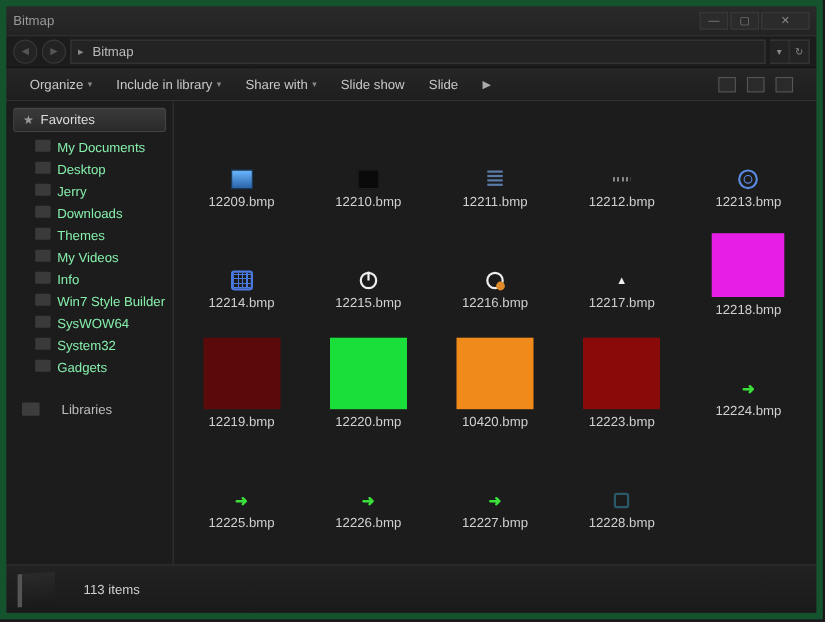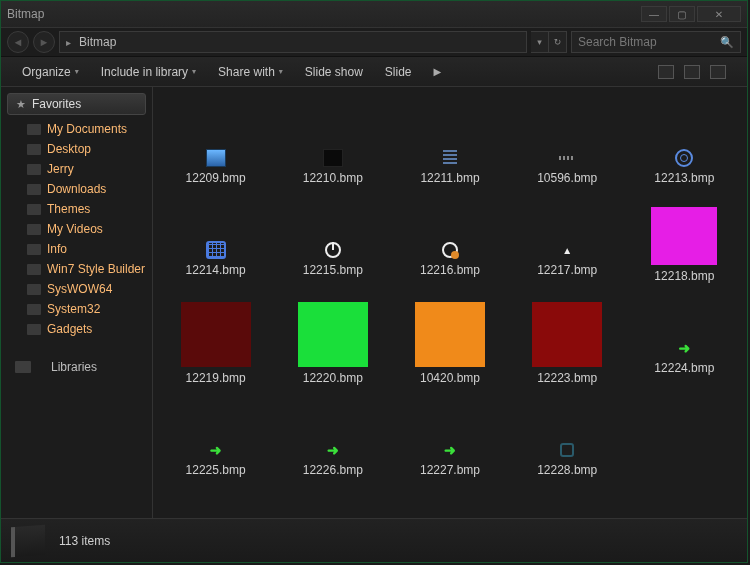--- a/index.html
+++ b/index.html
@@ -1,17 +1,17 @@
 <!DOCTYPE html>
 <html><head>
 <meta charset="utf-8">
 <style>
   * { box-sizing: border-box; margin: 0; padding: 0; font-family: "Segoe UI", Tahoma, sans-serif; }
   body { background: #1a1a1a; width: 750px; height: 565px; overflow: hidden; color: #ccc; font-size: 12px; }
-  .window { width: 748px; height: 563px; background: #1f1f1f; border: 1px solid #14532d; position: relative; display: flex; flex-direction: column; }
+  .window { width: 748px; height: 563px; background: #1f1f1f; border: 6px solid #14532d; position: relative; display: flex; flex-direction: column; }
   
   .titlebar { height: 26px; background: linear-gradient(#2a2a2a,#232323); display: flex; align-items: center; padding: 0 6px; font-size: 12px; color: #9a9a9a; }
   .titlebar .spacer { flex: 1; }
   .wbtn { width: 26px; height: 16px; background: #2b2b2b; border: 1px solid #3a3a3a; margin-left: 2px; display:flex; align-items:center; justify-content:center; font-size:10px; color:#888; }
   .wbtn.close { width: 44px; }
   
   .navbar { height: 30px; background: #1c1c1c; display: flex; align-items: center; padding: 0 6px; gap: 4px; border-top:1px solid #333; border-bottom:1px solid #111;}
   .navcircle { width: 22px; height: 22px; border: 1px solid #3a3a3a; border-radius: 50%; display:flex; align-items:center; justify-content:center; color:#555; font-size:11px; background:#232323;}
   .addressbar { flex: 1; height: 22px; background: #232323; border: 1px solid #3a3a3a; display: flex; align-items: center; padding: 0 6px; gap: 8px; color:#bbb; }
   .addressbar .arrow { color:#888; font-size:10px;}
@@ -23,21 +23,21 @@
   .toolbar { height: 30px; background: linear-gradient(#262626,#1e1e1e); border-bottom: 1px solid #333; display: flex; align-items: center; padding: 0 21px; gap: 22px; color:#c8c8c8;}
   .tbtn { display:flex; align-items:center; gap:4px; cursor:default;}
   .tdd { font-size:8px; color:#888;}
   .toolbar .right { margin-left:auto; display:flex; gap:10px; align-items:center;}
   .ticon { width:16px; height:14px; border:1px solid #555; background:#2a2a2a;}
   
   .body { flex:1; display:flex; overflow:hidden; background:#1c1c1c;}
   .sidebar { width: 152px; background:#1c1c1c; border-right:1px solid #333; padding-top:4px; overflow:hidden;}
   .favhdr { background: linear-gradient(#3a3a3a,#2a2a2a); border:1px solid #444; border-radius:3px; margin:2px 6px 4px 6px; padding:3px 8px; color:#ddd; display:flex; align-items:center; gap:6px;}
   .favhdr .star { color:#999; font-size:11px;}
-  .navitem { padding: 3px 6px 3px 26px; color:#fdba74; white-space:nowrap; overflow:hidden; display:flex; align-items:center; gap:6px;}
+  .navitem { padding: 3px 6px 3px 26px; color:#86efac; white-space:nowrap; overflow:hidden; display:flex; align-items:flex-start; gap:6px;}
   .navitem .fico { width:14px; height:11px; background:#3a3a3a; border-radius:1px; flex:none;}
   .libhdr { padding: 3px 6px 3px 14px; color:#bdbdbd; margin-top:18px; display:flex; align-items:center; gap:20px;}
   .libhdr .fico { width:16px; height:12px; background:#3d3d3d; border-radius:1px;}
   
   .content { flex:1; overflow:auto; padding: 6px 4px 0 4px;}
   .grid { display:grid; grid-template-columns: repeat(5, 1fr); }
   .cell { display:flex; flex-direction:column; align-items:center; justify-content:flex-end; height: 92px; gap:4px;}
   .cell.row-color .thumb { width:70px; height:65px;}
   .cell.row-color { height: 102px;}
   .cell.row-big .thumb { width:64px; height:55px;}
@@ -54,21 +54,21 @@
   .t-gear::after{content:"";position:absolute;inset:3px;border:1px solid #5a8adf;border-radius:50%;}
   .t-kb { width:26px;height:18px;border:2px solid #4a7adf;border-radius:3px;background:repeating-linear-gradient(0deg,#4a7adf 0 1px,transparent 1px 4px),repeating-linear-gradient(90deg,#4a7adf 0 1px,transparent 1px 4px);}
   .t-power { width:16px;height:16px;border:2px solid #eee;border-radius:50%;position:relative;}
   .t-power::after{content:"";position:absolute;left:50%;top:-2px;width:2px;height:8px;background:#eee;transform:translateX(-50%);}
   .t-clock { width:16px;height:16px;border:2px solid #eee;border-radius:50%;position:relative;}
   .t-clock::before{content:"";position:absolute;right:-3px;bottom:-3px;width:8px;height:8px;background:#e08a2a;border-radius:50%;}
   .t-caret { color:#eee; font-size:10px;}
   .t-arrow { color:#3adf3a; font-size:14px; font-weight:bold;}
   .t-box { width:14px;height:14px;border:2px solid #2a5a6a;border-radius:3px;}
   
-  .statusbar { height: 44px; background: linear-gradient(#222,#1a1a1a); border-top:1px solid #333; display:flex; align-items:center; padding:0 10px; gap:14px; color:#d0d0d0;}
+  .statusbar { height: 44px; background: linear-gradient(#222,#1a1a1a); border-top:1px solid #333; display:flex; align-items:center; padding:0 10px; gap:26px; color:#d0d0d0;}
   .statusbar .docicon { width:34px; height:30px; border-left:4px solid #555; transform:skewY(-4deg); background:linear-gradient(#2a2a2a,#1a1a1a);}
   ::-webkit-scrollbar{width:14px;background:#222;} ::-webkit-scrollbar-thumb{background:#3a3a3a;}
 </style>
 </head>
 <body>
 
 <div class="window">
 
   <div class="titlebar">
     <span>Bitmap</span>
@@ -82,24 +82,20 @@
     <div class="navcircle">◄</div>
     <div class="navcircle">►</div>
     <div class="addressbar">
       <span class="arrow">▸</span>
       <span>Bitmap</span>
     </div>
     <div class="addr-btns">
       <div class="addr-btn">▾</div>
       <div class="addr-btn">↻</div>
     </div>
-    <div class="searchbox">
-      <span>Search Bitmap</span>
-      <span class="mag">🔍</span>
-    </div>
   </div>
 
   <div class="toolbar">
     <div class="tbtn">
         <span>Organize</span>
         <span class="tdd">▾</span>
       </div>
     <div class="tbtn">
         <span>Include in library</span>
         <span class="tdd">▾</span>
@@ -204,21 +200,21 @@
                 <span></span>
                 <span></span>
               </div>
             </div>
             <div class="fname">12211.bmp</div>
           </div>
           <div class="cell">
             <div class="thumb">
               <div class="t-dots"></div>
             </div>
-            <div class="fname">10596.bmp</div>
+            <div class="fname">12212.bmp</div>
           </div>
           <div class="cell">
             <div class="thumb">
               <div class="t-gear"></div>
             </div>
             <div class="fname">12213.bmp</div>
           </div>
           <div class="cell">
             <div class="thumb">
               <div class="t-kb"></div>

